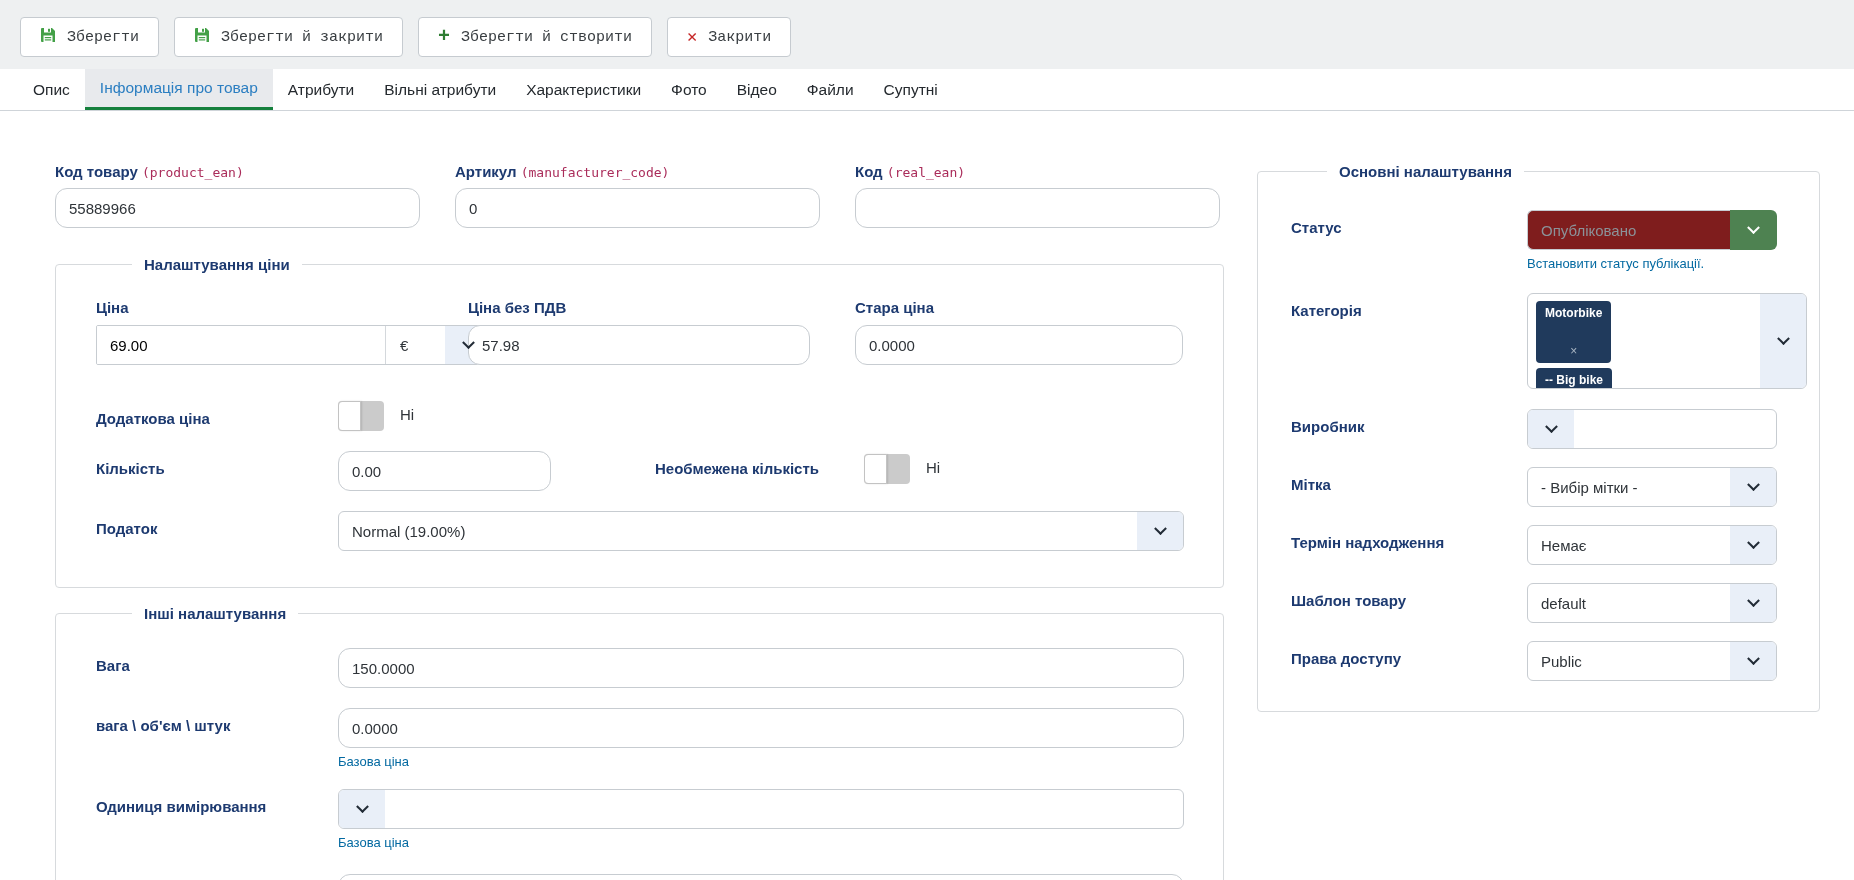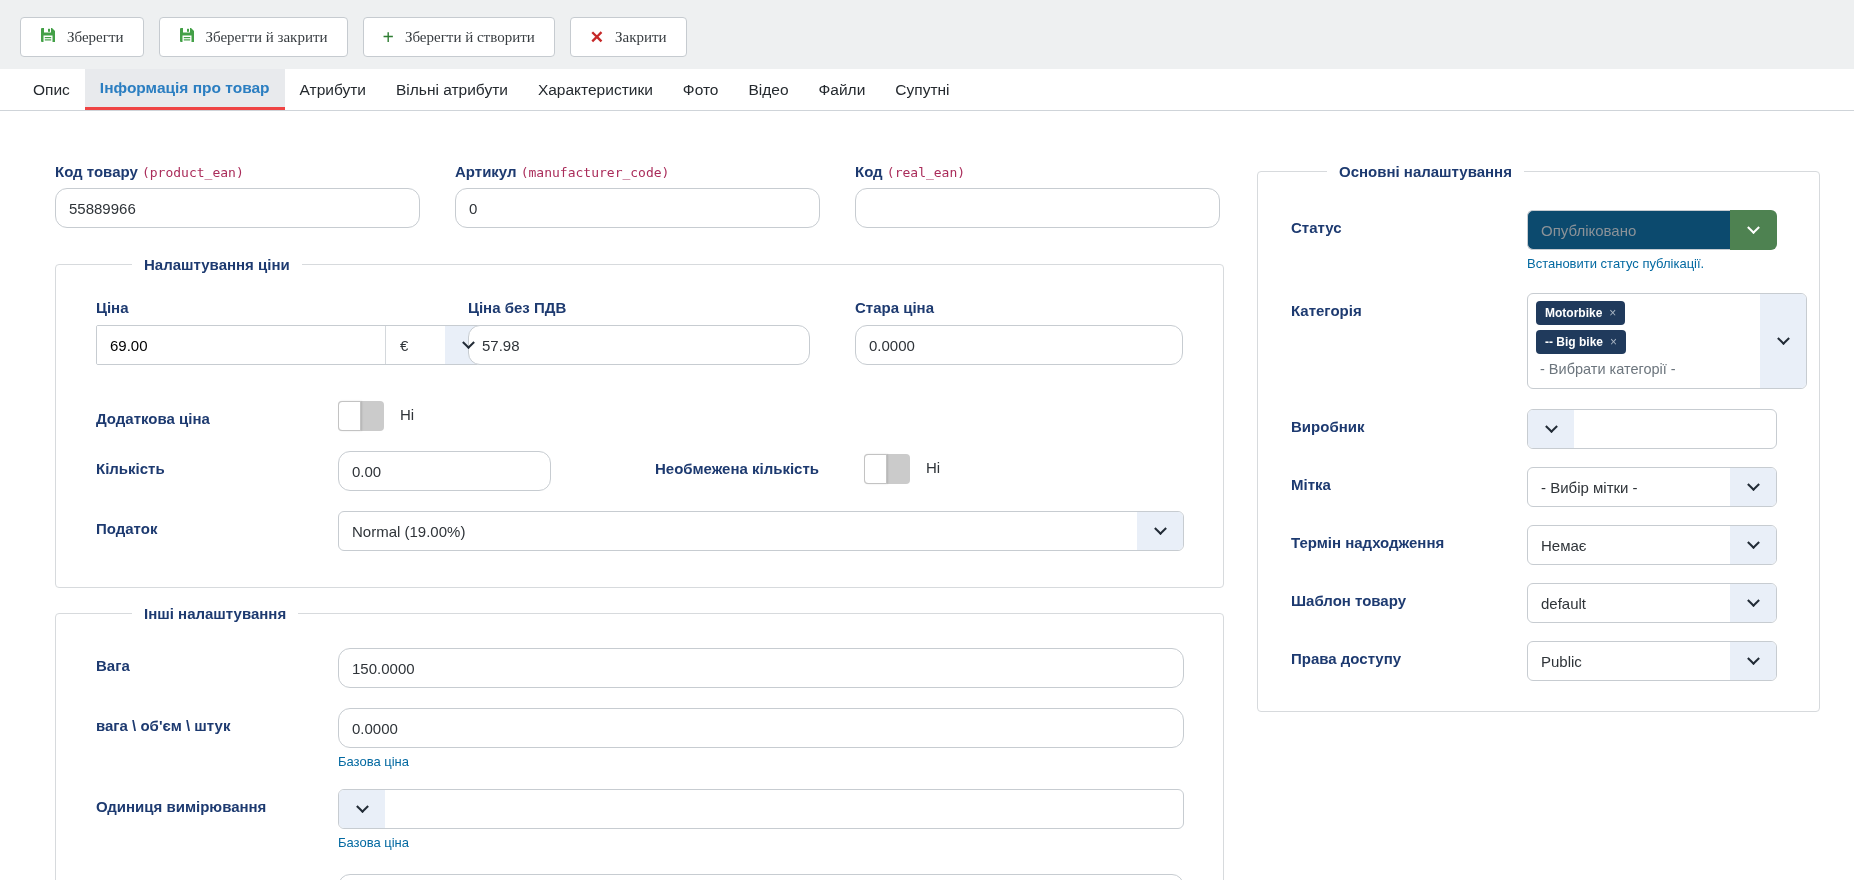--- a/index.html
+++ b/index.html
@@ -3,28 +3,28 @@
 <meta charset="utf-8">
 <style>
   * { box-sizing: border-box; margin: 0; padding: 0; }
   html, body { width: 1854px; height: 880px; overflow: hidden; background: #fff;
     font-family: "Liberation Sans", sans-serif; color: #2f3439; }
 
   
   .toolbar { background: #eef0f1; padding: 17px 0 12px 20px; display: flex; gap: 15px; align-items: center; }
   .btn { display: inline-flex; align-items: center; gap: 11px; height: 40px; padding: 0 19px;
     background: #fff; border: 1px solid #c6cbd0; border-radius: 4px; font-size: 15px; color: #383d41;
-    cursor: pointer; font-family: Liberation Serif, serif; }
+    cursor: pointer; font-family: Liberation Mono, monospace; }
   .ic-plus { color: #2e7d32; font-size: 20px; font-weight: 700; line-height: 1; }
   .ic-x { color: #c62828; font-size: 17px; font-weight: 700; line-height: 1; }
 
   
   .tabbar { display: flex; align-items: stretch; border-bottom: 1px solid #cfd4d9; padding-left: 18px; height: 42px; }
   .tab { display: flex; align-items: center; padding: 0 15px; font-size: 15.5px; color: #24292e; cursor: pointer; }
-  .tab.active { background: #e8eaed; color: #2b7ec1; font-weight: 700; border-bottom: 3px solid #ef4444; }
+  .tab.active { background: #e8eaed; color: #2b7ec1; font-weight: 400; border-bottom: 3px solid #15803d; }
 
   
   .content { display: flex; align-items: flex-start; padding: 52px 0 0 55px; }
   .leftcol { width: 1169px; }
   .rightcol { margin-left: 33px; width: 563px; }
 
   label.lbl, .flabel, .rlabel, legend { color: #1d3a70; font-weight: 700; font-size: 15px; }
   code.codetag { font-family: "DejaVu Sans Mono", monospace; font-size: 13px; color: #aa2c5a; font-weight: 400; }
   .hint { color: #0369a1; font-size: 13px; margin-top: 6px; }
 
@@ -63,27 +63,27 @@
   .sel { display: flex; height: 40px; border: 1px solid #c7ccd1; border-radius: 6px; overflow: hidden; background: #fff; cursor: pointer; }
   .sel-val { flex: 1; display: flex; align-items: center; padding: 0 13px; font-size: 15px; }
 
   
   .rrow { display: flex; align-items: flex-start; margin-bottom: 18px; justify-content: flex-end; }
   .rlabel { flex: 1; padding-top: 9px; padding-right: 10px; }
   .rctl { width: 280px; }
   .rightcol fieldset { padding: 30px 12px 30px 33px; }
   .status-group { display: flex; width: 250px; height: 40px; }
   .status-val { flex: 1; border: 1px solid #c7ccd1; border-right: none; border-radius: 6px 0 0 6px;
-    display: flex; align-items: center; padding: 0 13px; font-size: 15px; color: #8b9298; background: #0c4a6e; }
+    display: flex; align-items: center; padding: 0 13px; font-size: 15px; color: #8b9298; background: #7f1d1d; }
   .status-btn { width: 47px; background: #4e8251; border-radius: 0 6px 6px 0; display: flex; align-items: center; justify-content: center; cursor: pointer; }
   .status-btn .chev { border-color: #fff; }
   .cat-box { display: flex; width: 280px; height: 96px; border: 1px solid #c7ccd1; border-radius: 6px; overflow: hidden; background: #fff; }
   .cat-main { flex: 1; padding: 7px 8px; }
-  .tag { display: inline-flex; align-items: center; gap: 7px; background: #203a5c; color: #fff; font-size: 12px;
-    font-weight: 700; border-radius: 4px; padding: 5px 9px; margin-bottom: 5px; }
+  .tag { display: inline-flex; align-items: center; gap: 24px; background: #203a5c; color: #fff; font-size: 12px;
+    font-weight: 700; border-radius: 4px; padding: 5px 9px; margin-bottom: 5px; flex-direction: column; }
   .tag-x { color: #a9b5c3; font-weight: 400; font-size: 12px; cursor: pointer; }
   .cat-ph { color: #6c757d; font-size: 14.5px; padding-left: 4px; margin-top: 2px; }
   .cat-box .chev-zone { height: auto; }
   .w250 { width: 250px; }
 </style>
 </head>
 <body>
 
 <div class="toolbar">
   <button class="btn">

